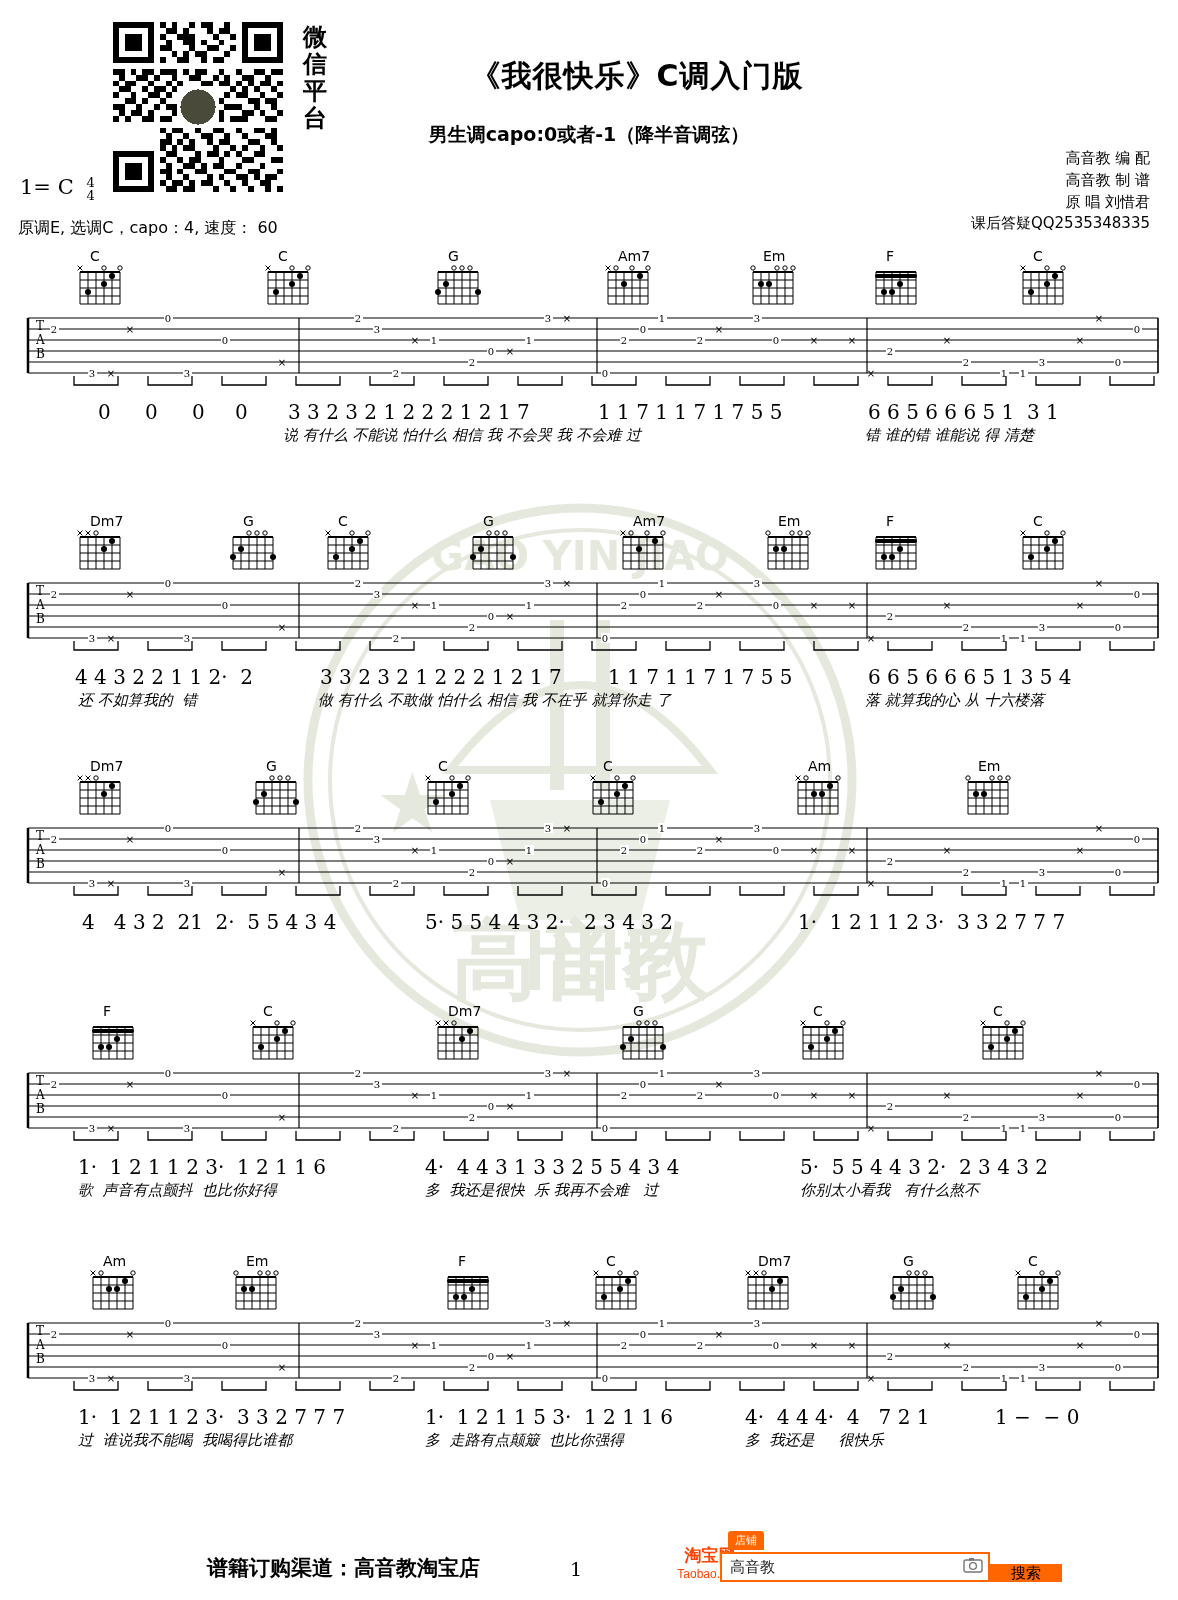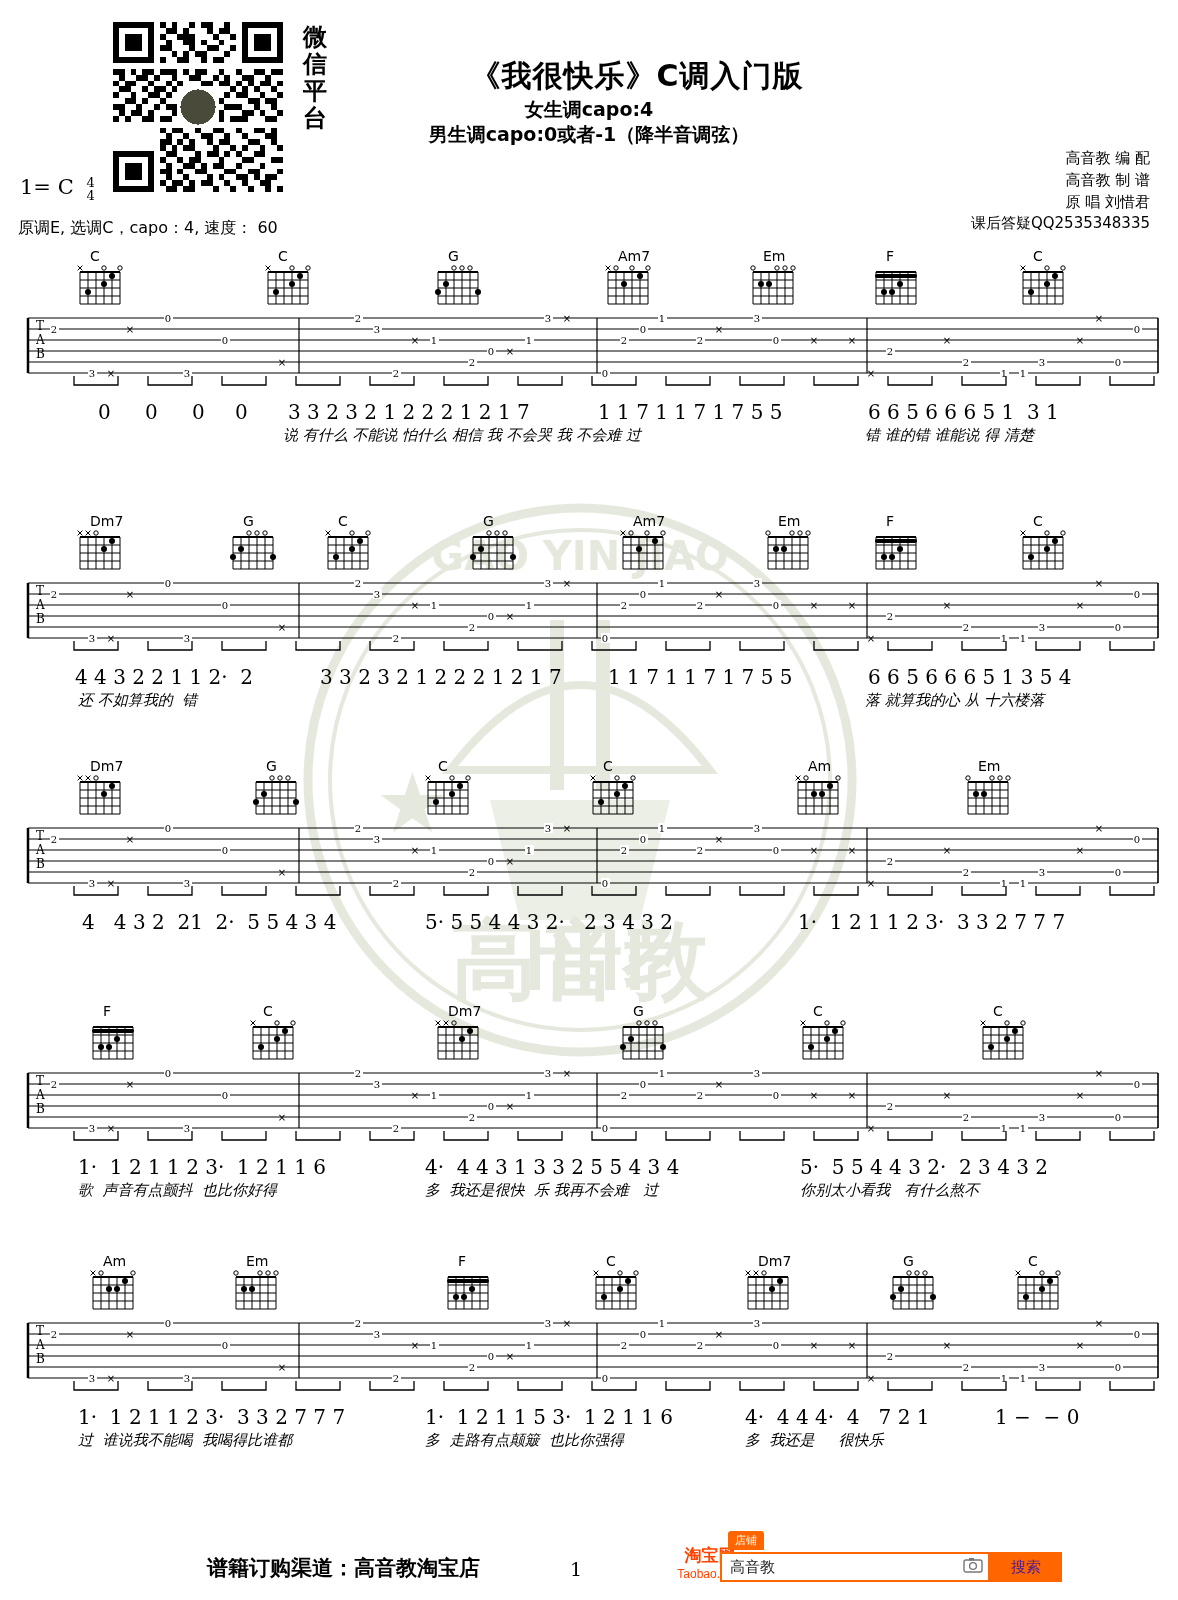--- a/index.html
+++ b/index.html
@@ -143,21 +143,21 @@
     border: 2px solid #ff6600; background: #fff;
     display: flex; align-items: center;
   }
   .searchbar .sb-text {
     flex: 1; font-size: 15px; padding-left: 8px;
     font-family: "DejaVu Sans", sans-serif; color:#222;
   }
   .searchbar .cam-icon { width: 30px; text-align:center; }
   .search-btn {
     position: absolute; left: 990px; bottom: 18px;
-    width: 72px; height: 30px; background:#ff6600; color:#4c1d95;
+    width: 72px; height: 18px; background:#ff6600; color:#000000;
     font-size: 15px; display:flex; align-items:center; justify-content:center;
     font-family: "DejaVu Sans", sans-serif;
   }
 </style>
 </head>
 <body>
 
 <div class="sheet">
 
   <div class="watermark">
@@ -394,21 +394,20 @@
         <rect x="28" y="28" width="1" height="1"></rect>
       </g>
       <rect x="11" y="11" width="7" height="7" fill="#fff"></rect>
       <circle cx="14.5" cy="14.5" r="3" fill="#4a4a3a"></circle>
     </svg>
   </div>
 
   <div class="wechat-vert"><span>微信平台</span></div>
 
   <div class="title">《我很快乐》C调入门版</div>
-  <div class="sub1">女生调capo:4</div>
   <div class="sub2">男生调capo:0或者-1（降半音调弦）</div>
 
   <div class="credits">
     <div>高音教 编 配</div>
     <div>高音教 制 谱</div>
     <div>原 唱 刘惜君</div>
     <div>课后答疑QQ2535348335</div>
   </div>
 
   <div class="key-sig">
@@ -997,20 +996,21 @@
           </svg>
         </div>
         <div class="numrow">
           <span style="left: 75px;">4 4 3 2 2 1 1 2·  2</span>
           <span style="left: 320px;">3 3 2 3 2 1 2 2 2 1 2 1 7</span>
           <span style="left: 608px;">1 1 7 1 1 7 1 7 5 5</span>
           <span style="left: 868px;">6 6 5 6 6 6 5 1 3 5 4</span>
         </div>
         <div class="lyricrow">
           <span style="left: 78px;">还 不如算我的  错</span>
+          <span style="left: 318px;">做 有什么 不敢做 怕什么 相信 我 不在乎 就算你走 了</span>
           <span style="left: 865px;">落 就算我的心 从 十六楼落</span>
         </div>
       </div>
       <div class="system" style="top: 760px;">
         <div class="chordrow">
           <div class="chord" style="left: 72px;">
             <div class="cname">Dm7</div>
             <div>
               <svg width="56" height="44" viewBox="0 0 56 44">
                 <line x1="8" y1="8" x2="48" y2="8" stroke="#000" stroke-width="2"></line>

